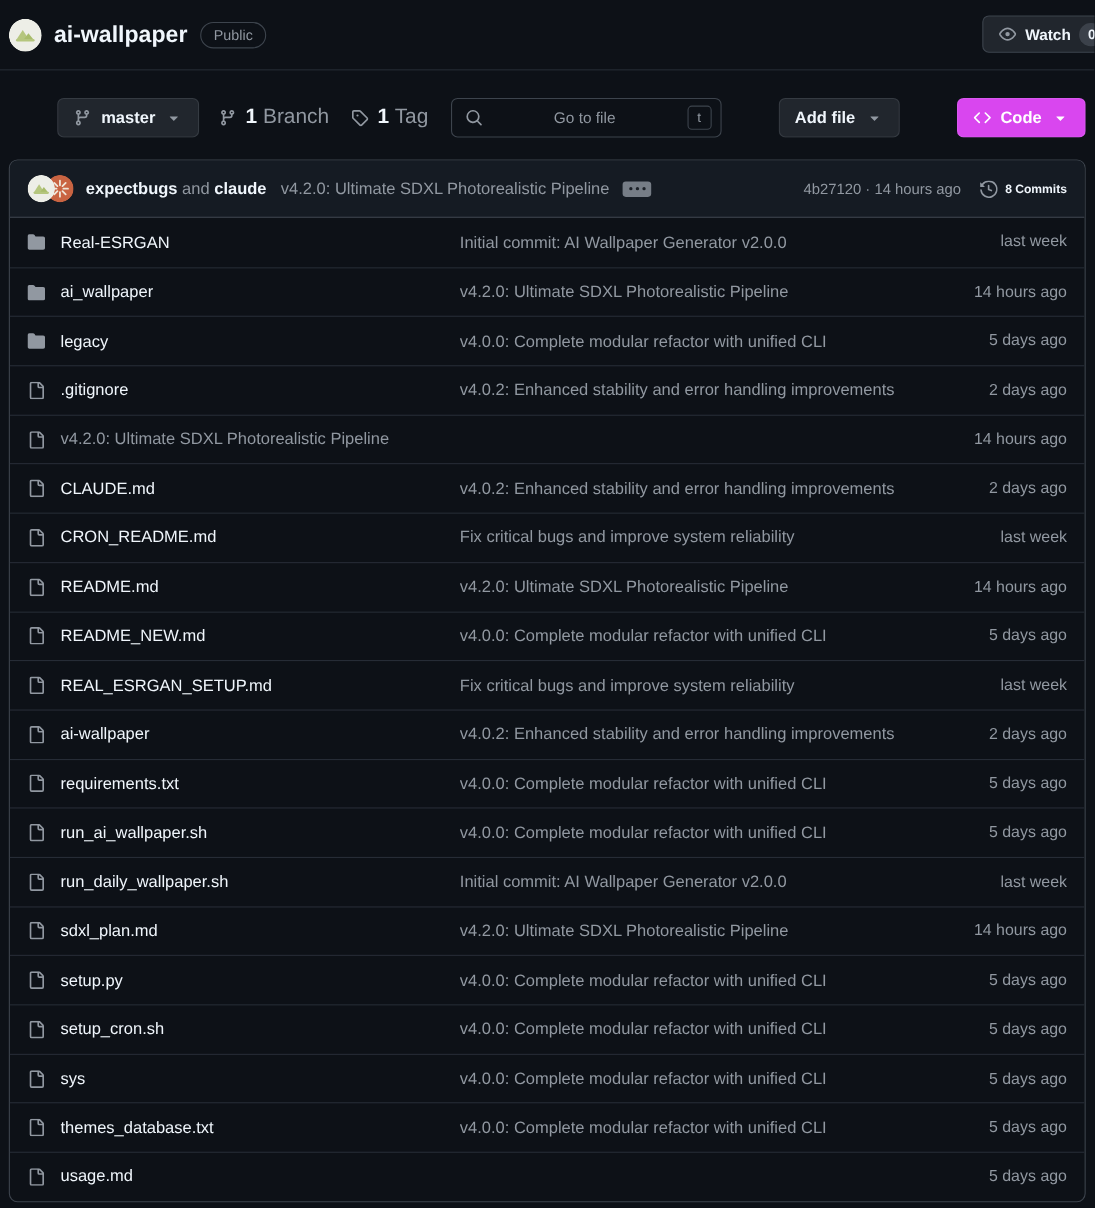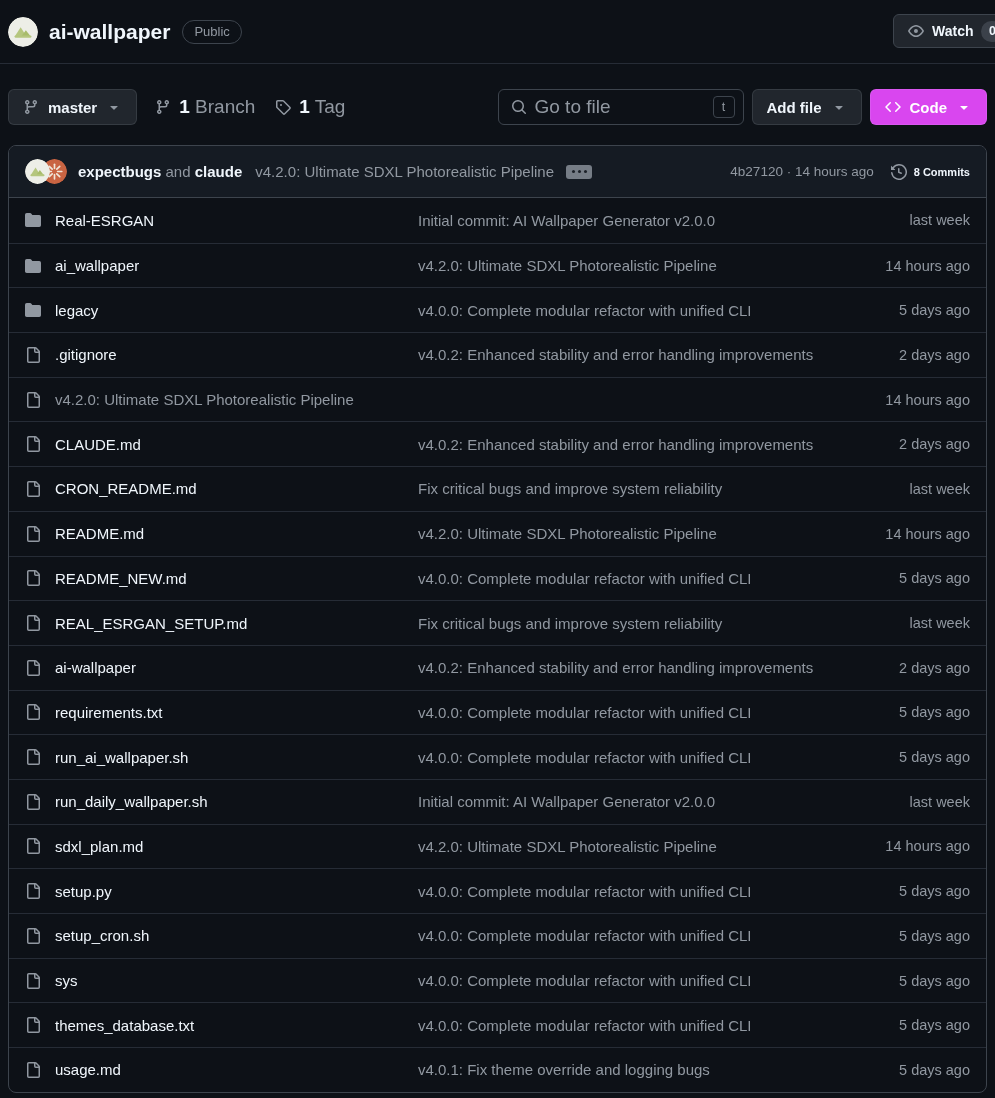--- a/index.html
+++ b/index.html
@@ -67,20 +67,21 @@
     height:36px;
     display:flex; align-items:center; gap:9px;
     border-radius:6px;
     padding:0 14px;
     font-size:15px; font-weight:700;
     cursor:pointer;
     border:1px solid rgba(240,246,252,0.1);
     background:#21262d;
     color:#f0f6fc;
     white-space:nowrap;
+    margin-left:44px;
   }
   .btn .muted-icon { color:#9198a1; }
   .caret { color:#9198a1; }
   .btn-green {
     background:#d946ef;
     border:1px solid rgba(240,246,252,0.1);
     color:#ffffff;
   }
   .btn-green .caret, .btn-green .muted-icon { color:#ffffff; }
   .ref-stats { display:flex; align-items:center; gap:20px; margin-left:18px; color:#9198a1; }
@@ -92,22 +93,23 @@
     border:1px solid #3d444d;
     border-radius:6px;
     display:flex; align-items:center;
     padding:0 8px 0 12px;
     gap:8px;
     color:#9198a1;
   }
   .search-box input {
     flex:1; min-width:0;
     background:transparent; border:none; outline:none;
-    color:#f0f6fc; font-size:19px;
+    color:#f0f6fc; font-size:14px;
     font-family:"Liberation Sans", sans-serif;
+    text-align:center;
   }
   .search-box input::placeholder { color:#9198a1; }
   .kbd-hint {
     width:22px; height:22px;
     border:1px solid #3d444d;
     border-radius:4px;
     font-size:12.5px;
     color:#9198a1;
     display:flex; align-items:center; justify-content:center;
   }
@@ -580,17 +582,16 @@
       <div class="file-row">
     <span class="row-icon">
       
       <span>
         <svg viewBox="0 0 16 16" width="16" height="16" fill="currentColor">
               <path d="M2 1.75C2 .784 2.784 0 3.75 0h6.586c.464 0 .909.184 1.237.513l2.914 2.914c.329.328.513.773.513 1.237v9.586A1.75 1.75 0 0 1 13.25 16h-9.5A1.75 1.75 0 0 1 2 14.25Zm1.75-.25a.25.25 0 0 0-.25.25v12.5c0 .138.112.25.25.25h9.5a.25.25 0 0 0 .25-.25V6h-2.75A1.75 1.75 0 0 1 9 4.25V1.5Zm6.75.062V4.25c0 .138.112.25.25.25h2.688l-.011-.013-2.914-2.914-.013-.011Z"></path>
             </svg>
       </span>
     </span>
     <span class="file-name">usage.md</span>
-    <span class="row-message">v4.0.1: Fix theme override and logging bugs</span>
     <span class="row-time">5 days ago</span>
   </div>
     </div>
 </div>
 
 </body></html>

